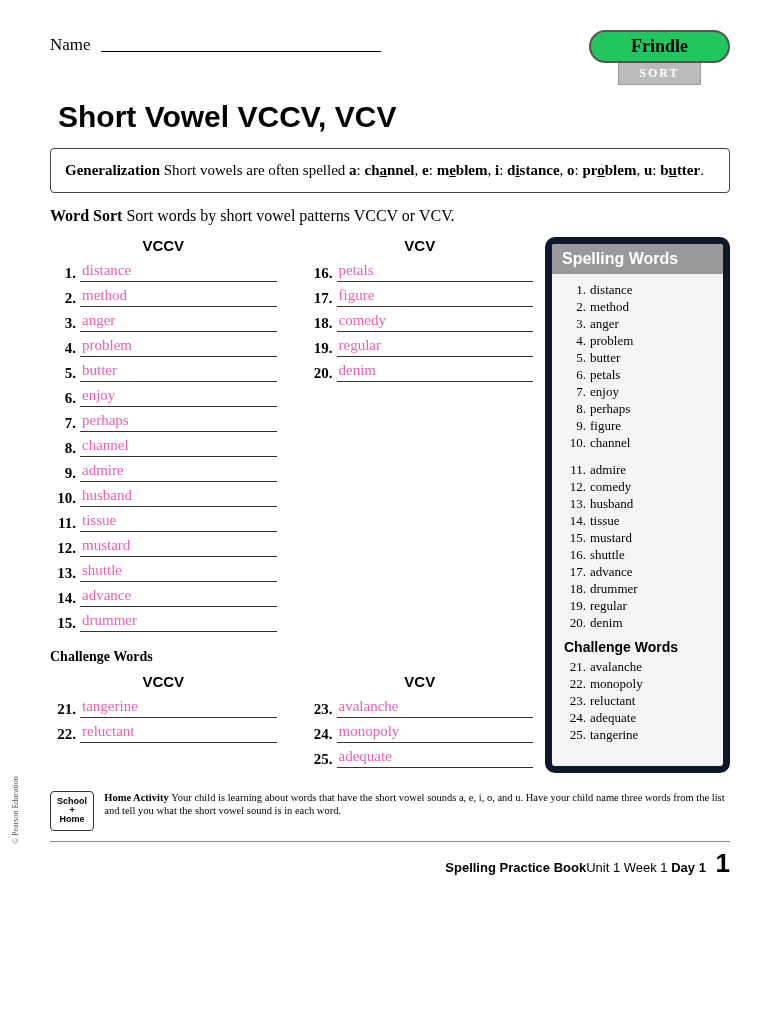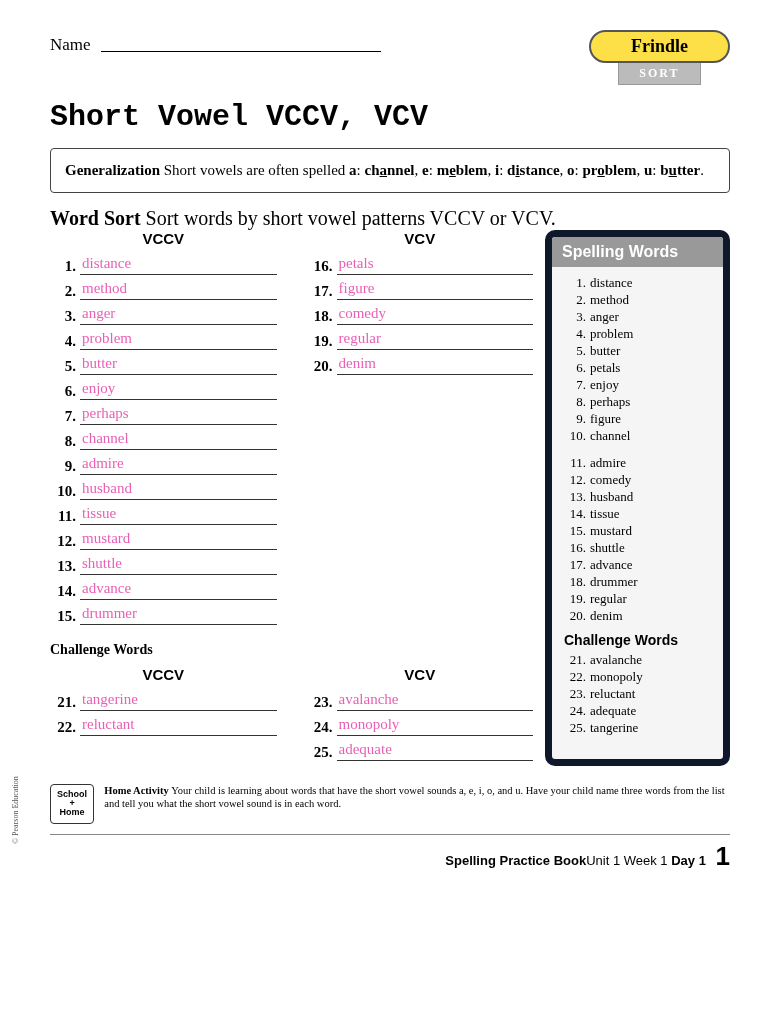--- a/index.html
+++ b/index.html
@@ -10,31 +10,31 @@
     height: 1024px;
     position: relative;
     padding: 30px 40px 20px 50px;
   }
   .header-row { display: flex; align-items: flex-start; margin-bottom: 15px; }
   .name-label { font-size: 17px; margin-right: 10px; padding-top: 5px; }
   .name-line { flex: 0 0 280px; border-bottom: 1px solid #000; height: 22px; }
   .header-badge { margin-left: auto; text-align: center; position: relative; }
   .badge-main {
     border: 2px solid #555; border-radius: 20px; padding: 4px 40px;
-    font-weight: bold; font-size: 18px; background: #fde047; position: relative; z-index: 2;
+    font-weight: bold; font-size: 18px; background: #22c55e; position: relative; z-index: 2;
   }
   .badge-sort {
     display: inline-block; background: #bbb; color: #fff; font-weight: bold;
     font-size: 12px; letter-spacing: 2px; padding: 3px 20px; border-radius: 0;
     margin-top: -4px; border: 1px solid #999; position: relative; z-index: 1;
   }
-  .title { font-family: Liberation Mono, monospace; font-weight: 900; font-size: 30px; margin: 10px 0 14px; }
+  .title { font-family: Liberation Sans, sans-serif; font-weight: 900; font-size: 30px; margin: 10px 8px 14px; }
   .gen-box { border: 1px solid #444; border-radius: 4px; padding: 10px 14px; margin-bottom: 14px; font-size: 15px; line-height: 1.5; }
   .gen-box b.gh { font-weight: bold; }
-  .instr { font-size: 20px; margin-bottom: 0; }
+  .instr { font-size: 16px; margin-bottom: 12px; }
   .main-cols { display: flex; gap: 12px; }
   .left-cols { display: flex; gap: 30px; flex: 1; }
   .col { flex: 1; }
   .col-head { font-family: Arial, sans-serif; font-weight: bold; text-align: center; font-size: 15px; margin-bottom: 8px; }
   .row { display: flex; align-items: flex-end; font-size: 15px; margin-bottom: 5px; }
   .num { width: 26px; text-align: right; font-weight: bold; margin-right: 4px; }
   .ans-line { flex: 1; border-bottom: 1px solid #333; height: 20px; }
   .answer { color: #e85fb5; font-family: 'Comic Sans MS', cursive; font-size: 15px; padding: 0 2px; }
   .sidebar {
     width: 185px; border: 7px solid #0f172a; border-radius: 10px;

